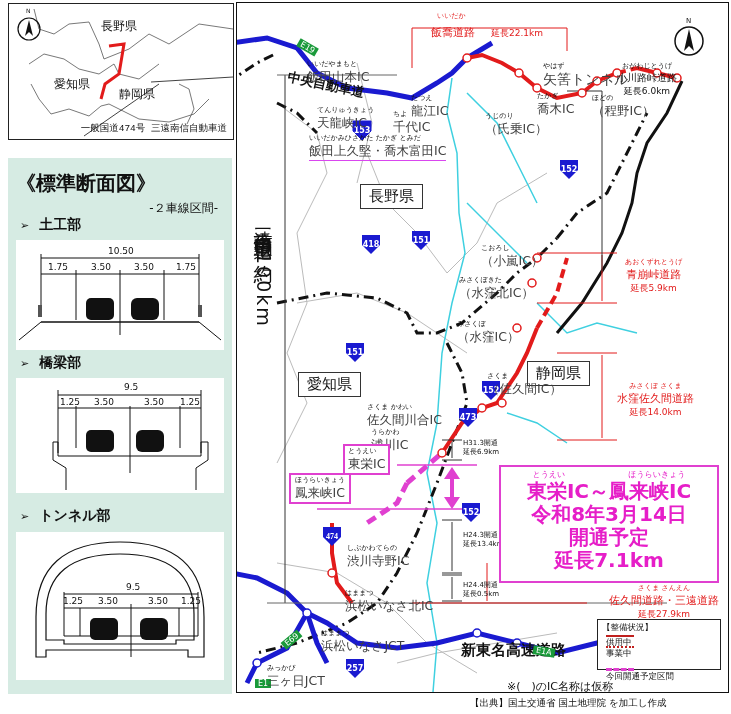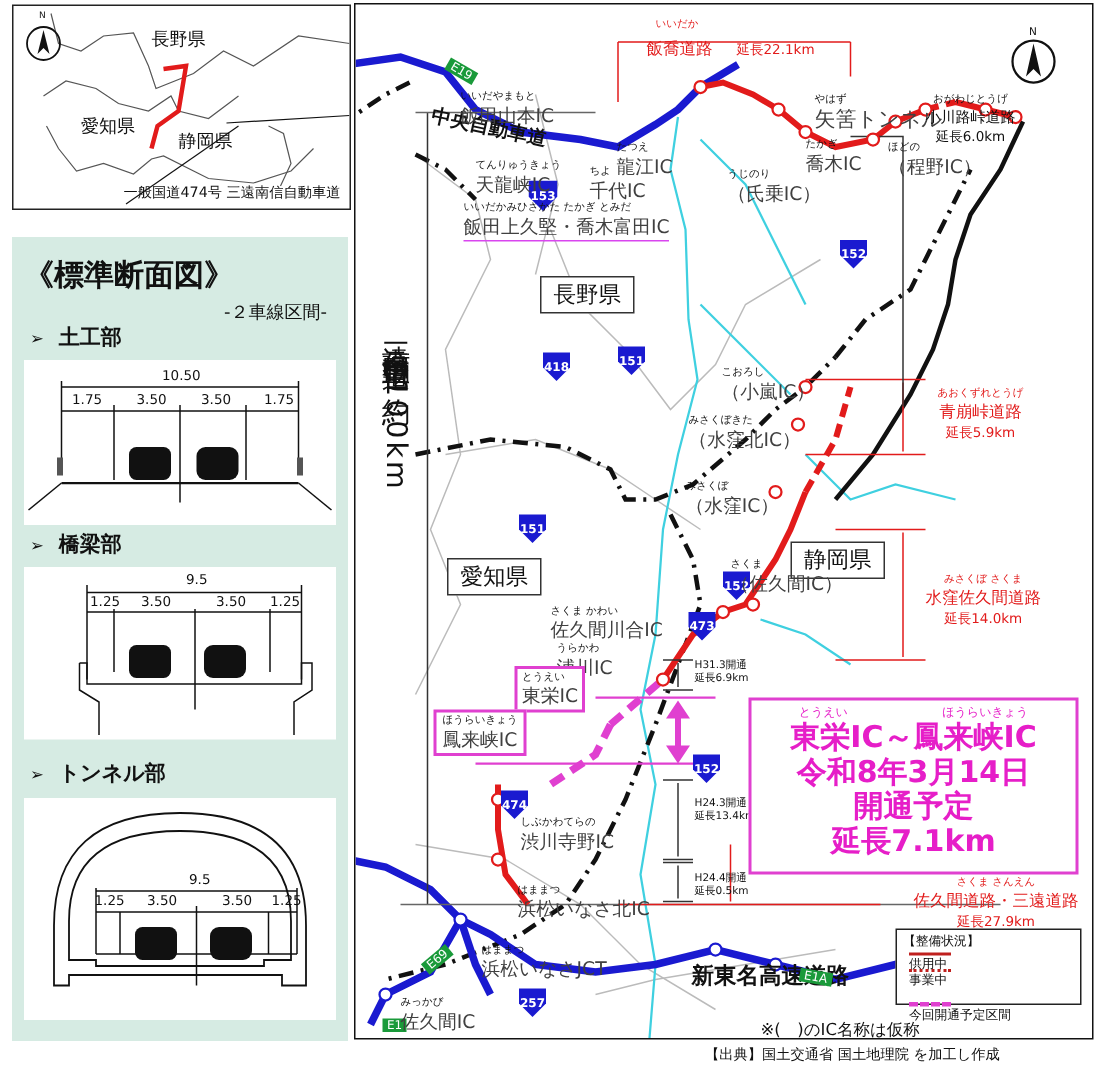--- a/index.html
+++ b/index.html
@@ -2,21 +2,21 @@
 <html><head>
 <meta charset="utf-8">
 <style>
   html,body{margin:0;padding:0;background:#fff;}
   body{width:731px;height:714px;position:relative;overflow:hidden;font-family:"DejaVu Sans","Liberation Sans",sans-serif;color:#111;}
   .abs{position:absolute;}
   
   #inset{left:8px;top:3px;width:224px;height:135px;border:1.5px solid #222;background:#fff;}
   #inset svg{position:absolute;left:0;top:0;}
   .inset-label{font-size:12px;position:absolute;}
-  .inset-caption{font-size:9.5px;position:absolute;right:6px;bottom:4px;}
+  .inset-caption{font-size:9.5px;position:absolute;right:6px;bottom:4px;font-family:Liberation Mono, monospace;}
   #crosssec{left:8px;top:158px;width:224px;height:536px;background:#d6ebe3;}
   .cs-title{position:absolute;left:8px;top:12px;font-size:20px;font-weight:bold;letter-spacing:0px;}
   .cs-sub{position:absolute;right:14px;top:42px;font-size:12px;}
   .sec-head{position:absolute;left:12px;font-size:14px;font-weight:bold;}
   .sec-head .arrow{font-size:11px;margin-right:10px;}
   .sec-box{position:absolute;left:8px;width:208px;background:#fff;}
   .sec-box svg{position:absolute;left:0;top:0;}
   
   #map{left:236px;top:2px;width:491px;height:689px;border:1.5px solid #111;background:#fff;overflow:hidden;}
   #map svg.base{position:absolute;left:0;top:0;}
@@ -263,21 +263,21 @@
       </svg><span>151</span></div>
   <div class="shield" style="left:244px;top:376px;"><svg width="20" height="22">
         <path d="M1 2 L19 2 L19 12 L10 21 L1 12 Z" fill="#1a1ad0"></path>
       </svg><span>152</span></div>
   <div class="shield" style="left:221px;top:403px;"><svg width="20" height="22">
         <path d="M1 2 L19 2 L19 12 L10 21 L1 12 Z" fill="#1a1ad0"></path>
       </svg><span>473</span></div>
   <div class="shield" style="left:224px;top:498px;"><svg width="20" height="22">
         <path d="M1 2 L19 2 L19 12 L10 21 L1 12 Z" fill="#1a1ad0"></path>
       </svg><span>152</span></div>
-  <div class="shield" style="left:96px;top:522px;"><svg width="20" height="22">
+  <div class="shield" style="left:85px;top:522px;font-family:Liberation Serif, serif;"><svg width="20" height="22">
         <path d="M1 2 L19 2 L19 12 L10 21 L1 12 Z" fill="#1a1ad0"></path>
       </svg><span>474</span></div>
   <div class="shield" style="left:108px;top:654px;"><svg width="20" height="22">
         <path d="M1 2 L19 2 L19 12 L10 21 L1 12 Z" fill="#1a1ad0"></path>
       </svg><span>257</span></div>
 
   <span class="t" style="left:60px;top:40px;background:#1a9a3a;color:#fff;font-size:8px;padding:0 3px;transform:rotate(30deg);">E19</span>
   <span class="t" style="left:44px;top:632px;background:#1a9a3a;color:#fff;font-size:8px;padding:0 3px;transform:rotate(-40deg);">E69</span>
   <span class="t" style="left:296px;top:644px;background:#1a9a3a;color:#fff;font-size:8px;padding:0 3px;transform:rotate(10deg);">E1A</span>
   <span class="t" style="left:18px;top:676px;background:#1a9a3a;color:#fff;font-size:8px;padding:0 3px;">E1</span>
@@ -357,21 +357,21 @@
   <div class="t" style="left:108px;top:585px;">
       <div class="ruby">はままつ</div>
       <div class="ic">浜松いなさ北IC</div>
     </div>
   <div class="t" style="left:84px;top:625px;">
       <div class="ruby">はままつ</div>
       <div class="ic">浜松いなさJCT</div>
     </div>
   <div class="t" style="left:30px;top:660px;">
       <div class="ruby">みっかび</div>
-      <div class="ic">佐久間IC</div>
+      <div class="ic">三ヶ日JCT</div>
     </div>
 
   <div class="t red" style="left:194px;top:8px;"><div class="ruby red" style="margin-left:6px;">いいだか</div><span style="font-size:11px;">飯喬道路</span>　<span style="font-size:9px;">延長22.1km</span></div>
   <div class="t" style="left:380px;top:58px;text-align:center;">
       <div class="ruby">おがわじとうげ</div>
       <div style="font-size:10px;">小川路峠道路</div>
       <div style="font-size:9px;">延長6.0km</div>
     </div>
   <div class="t red" style="left:388px;top:254px;text-align:center;">
       <div class="ruby red">あおくずれとうげ</div>

